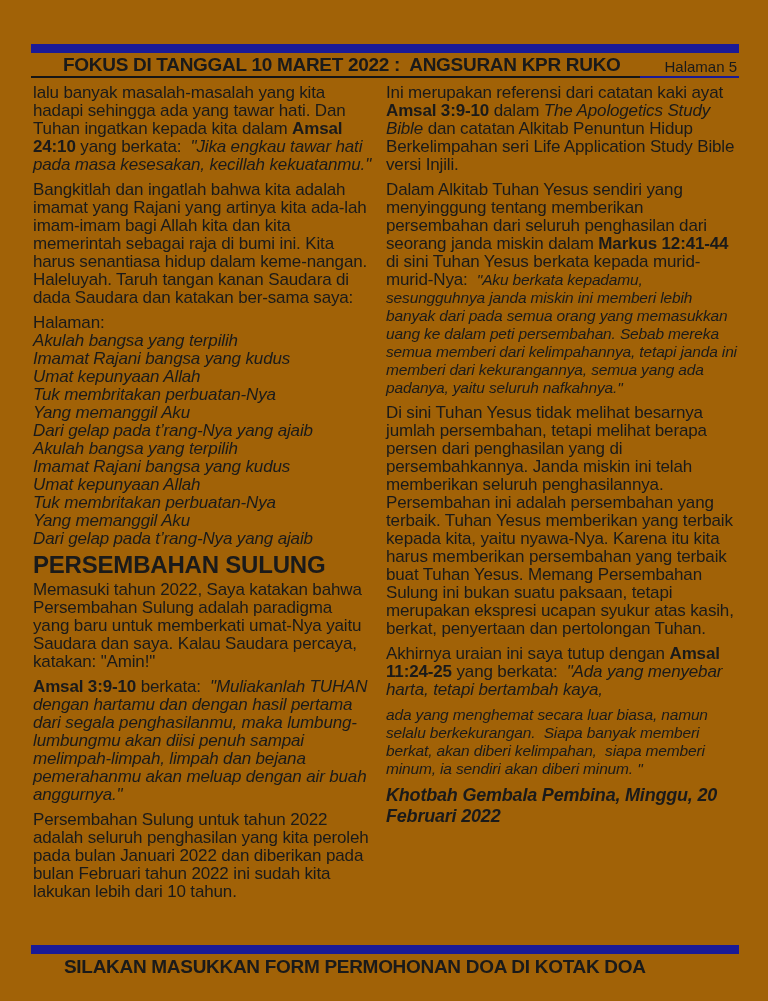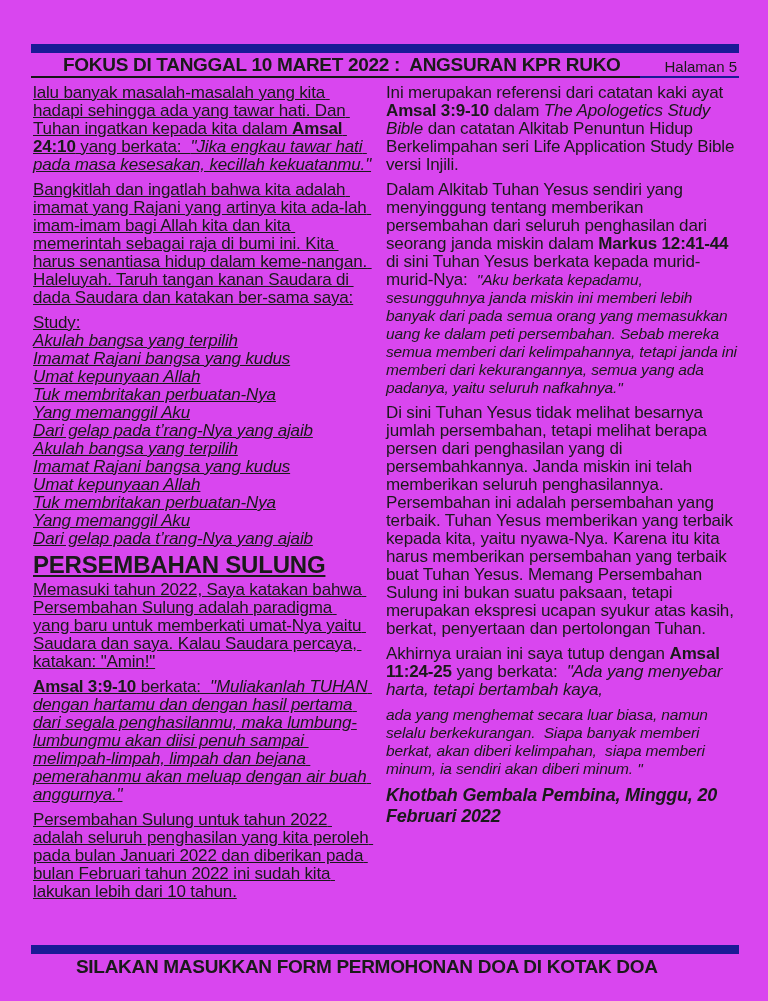--- a/index.html
+++ b/index.html
@@ -1,61 +1,61 @@
 <!DOCTYPE html>
 <html style="--bar: #1a1a96; --ink: #1a1a1a;"><head>
 <meta charset="utf-8">
 <style>
   html,body{margin:0;padding:0;background:#ffffff;}
   .page{
-    position:relative;width:768px;height:1001px;background:#d946ef;overflow:hidden;
+    position:relative;width:768px;height:1001px;background:#a16207;overflow:hidden;
     font-family:"Liberation Sans","DejaVu Sans",sans-serif;color:var(--ink,#1a1a1a);
   }
   .topbar{position:absolute;left:31px;top:44px;width:708px;height:9px;background:var(--bar,#1a1a96);}
   .header-row{position:absolute;left:31px;top:52px;width:708px;height:24px;display:flex;align-items:flex-end;}
   .header-title{font-weight:bold;font-size:19px;margin-left:32px;letter-spacing:-0.3px;white-space:pre;}
   .header-page{margin-left:auto;font-size:15px;margin-right:2px;padding-bottom:1px;}
   .header-rule{position:absolute;left:31px;top:76px;width:708px;height:2px;
     background:linear-gradient(to right,#151515 0 86%,var(--bar,#1a1a96) 86% 100%);}
   .columns{position:absolute;left:33px;top:84px;width:704px;display:flex;gap:14px;}
   .col{font-size:17px;line-height:18px;letter-spacing:-0.15px;}
-  .col-left{width:339px;text-decoration:underline;}
+  .col-left{width:339px;}
   .col-right{width:351px;}
   .col p{margin:0 0 7px;white-space:pre-wrap;}
   .b{font-weight:bold;}
   .i{font-style:italic;}
   .sm{font-size:15.5px;}
   .song{margin:0 0 7px;font-style:italic;}
   .song-label{font-style:normal;}
   .song-line{white-space:pre-wrap;}
   .subhead{margin:2px 0 6px;font-size:24px;font-weight:bold;letter-spacing:-0.2px;line-height:20px;}
   .signature{margin-top:12px;font-weight:bold;font-style:italic;font-size:18px;line-height:21px;letter-spacing:-0.2px;}
   .footbar{position:absolute;left:31px;top:945px;width:708px;height:9px;background:var(--bar,#1a1a96);}
-  .footer-text{position:absolute;left:76px;top:956px;font-weight:bold;font-size:19px;letter-spacing:-0.3px;}
+  .footer-text{position:absolute;left:64px;top:956px;font-weight:bold;font-size:19px;letter-spacing:-0.3px;}
 </style>
 </head>
 <body>
 
 <div class="page">
 
   <div class="topbar"></div>
 
   <div class="header-row">
     <span class="header-title">FOKUS DI TANGGAL 10 MARET 2022 :  ANGSURAN KPR RUKO</span>
     <span class="header-page">Halaman 5</span>
   </div>
   <div class="header-rule"></div>
 
   <div class="columns">
 
     <div class="col col-left">
       <p><span class="">lalu banyak masalah-masalah yang kita hadapi sehingga ada yang tawar hati. Dan Tuhan ingatkan kepada kita dalam </span><span class="b ">Amsal 24:10</span><span class=""> yang berkata:  </span><span class="i ">"Jika engkau tawar hati pada masa kesesakan, kecillah kekuatanmu."</span></p>
       <p><span class="">Bangkitlah dan ingatlah bahwa kita adalah imamat yang Rajani yang artinya kita ada-lah imam-imam bagi Allah kita dan kita memerintah sebagai raja di bumi ini. Kita harus senantiasa hidup dalam keme-nangan. Haleluyah. Taruh tangan kanan Saudara di dada Saudara dan katakan ber-sama saya:</span></p>
       <div class="song">
-        <div class="song-label">Study:</div>
+        <div class="song-label">Halaman:</div>
         <div class="song-line">Akulah bangsa yang terpilih</div>
         <div class="song-line">Imamat Rajani bangsa yang kudus</div>
         <div class="song-line">Umat kepunyaan Allah</div>
         <div class="song-line">Tuk membritakan perbuatan-Nya</div>
         <div class="song-line">Yang memanggil Aku</div>
         <div class="song-line">Dari gelap pada t’rang-Nya yang ajaib</div>
         <div class="song-line">Akulah bangsa yang terpilih</div>
         <div class="song-line">Imamat Rajani bangsa yang kudus</div>
         <div class="song-line">Umat kepunyaan Allah</div>
         <div class="song-line">Tuk membritakan perbuatan-Nya</div>

